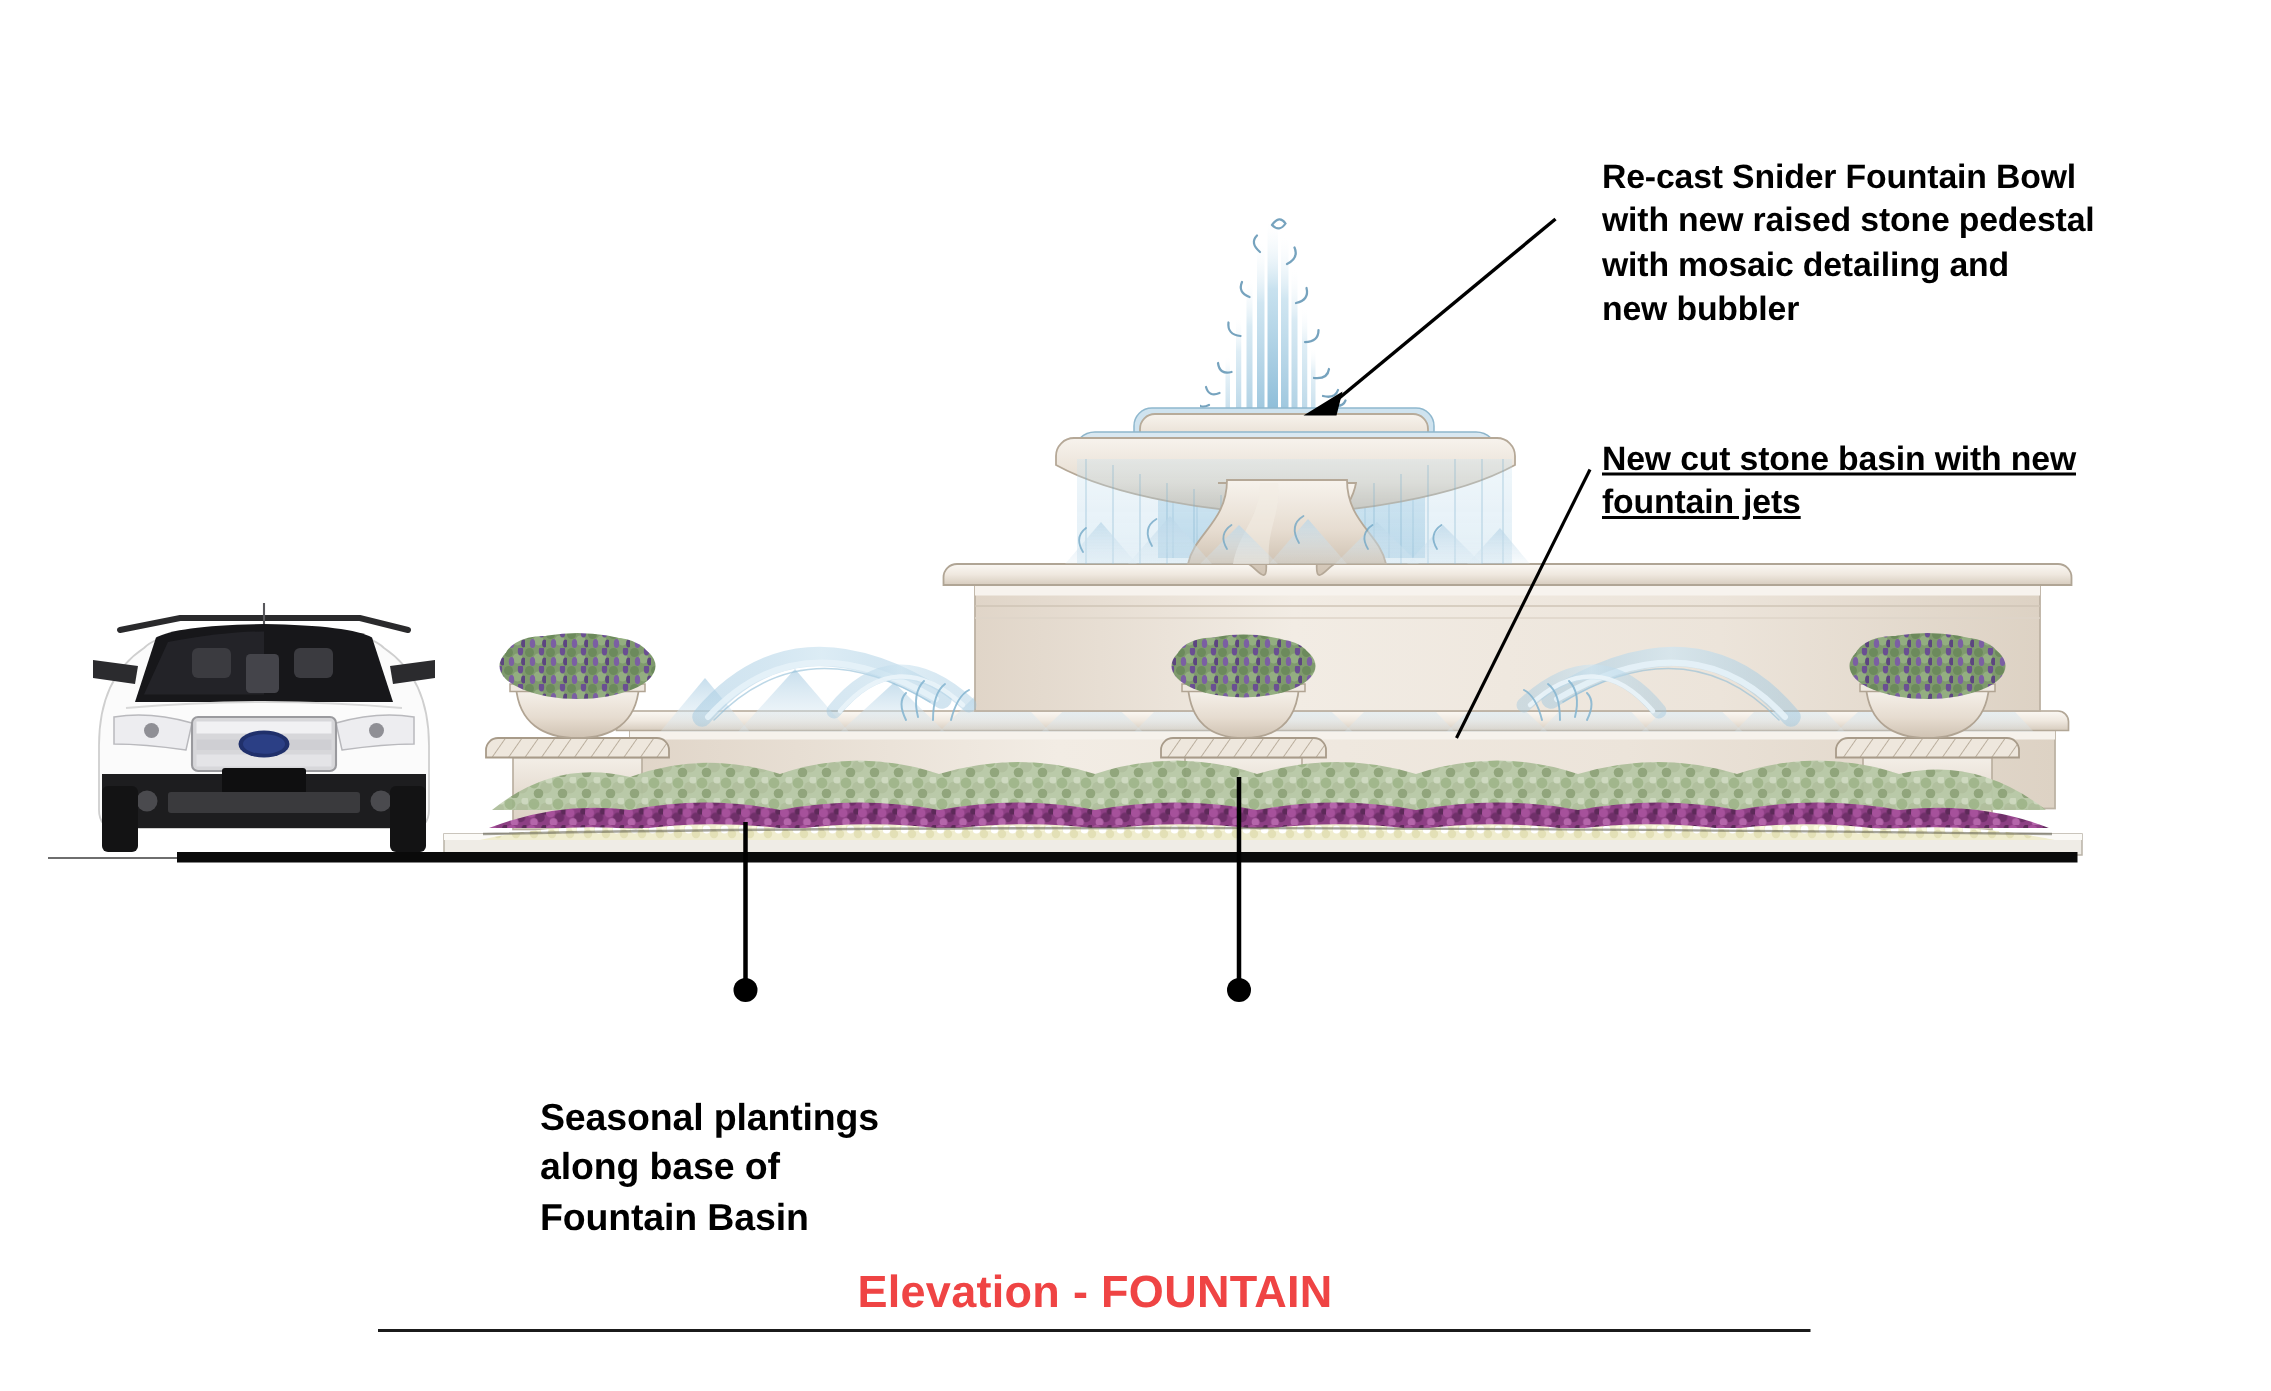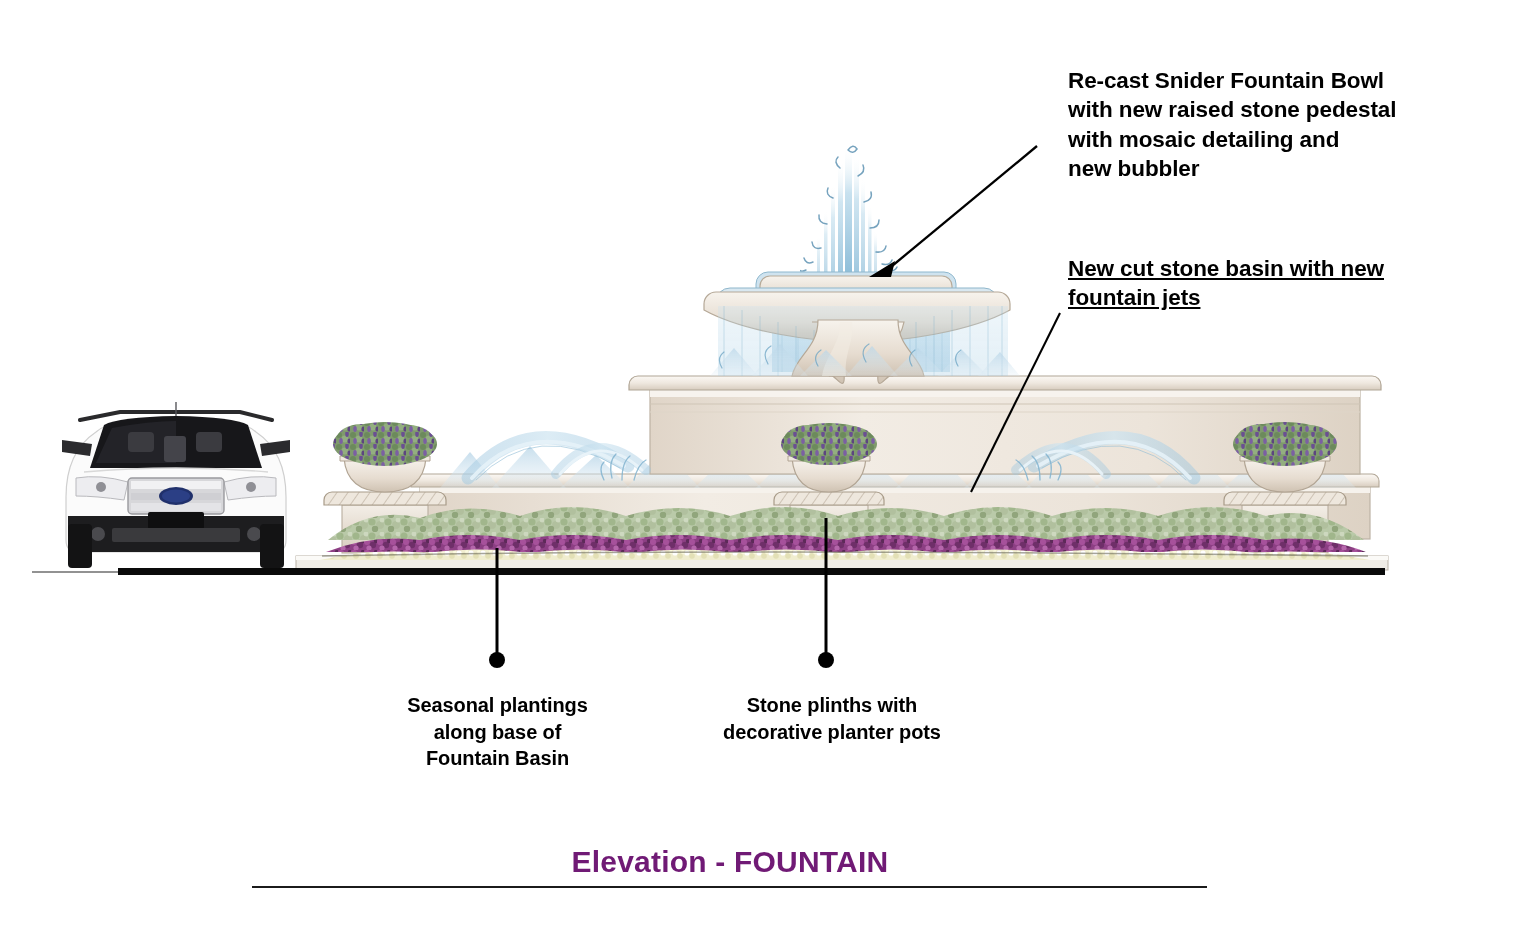--- a/index.html
+++ b/index.html
@@ -13,38 +13,39 @@
   svg.layer{position:absolute;left:0;top:0;width:1514px;height:927px;overflow:visible;}
 
   
   .anno{
     position:absolute;
     font-weight:700;
     color:#000000;
     letter-spacing:-0.1px;
     line-height:1.30;
     white-space:pre-line;
+    margin-top:37px;
   }
   .anno.right{font-size:22.5px;}
   #anno-bowl{left:1068px;top:66px;width:400px;}
   #anno-basin{left:1068px;top:254px;width:400px;text-decoration:underline;}
   #anno-light{left:1068px;top:362px;width:400px;}
 
   .anno.below{
-    font-size:20px;
-    text-align:center;
+    font-size:25px;
+    text-align:left;
     font-stretch:condensed;
     line-height:1.33;
   }
   #anno-plantings{left:360px;top:692px;width:275px;}
   #anno-plinths{left:682px;top:692px;width:300px;}
 
   #title{
     position:absolute;left:250px;top:845px;width:960px;
-    text-align:center;font-size:30px;font-weight:700;color:#701a75;
+    text-align:center;font-size:30px;font-weight:700;color:#ef4444;
     letter-spacing:0.2px;
   }
   #title-rule{
     position:absolute;left:252px;top:886px;width:955px;height:0;
     border-top:2.2px solid #1b1b1b;
   }
 </style>
 </head>
 <body>
 
@@ -451,20 +452,18 @@
 new bubbler</div>
 
   <div class="anno right" id="anno-basin">New cut stone basin with new
 fountain jets</div>
 
 
   <div class="anno below" id="anno-plantings">Seasonal plantings
 along base of
 Fountain Basin</div>
 
-  <div class="anno below" id="anno-plinths">Stone plinths with
-decorative planter pots</div>
 
   <div id="title">Elevation - FOUNTAIN</div>
 
   <div id="title-rule"></div>
 
 </div>
 
 </body></html>

